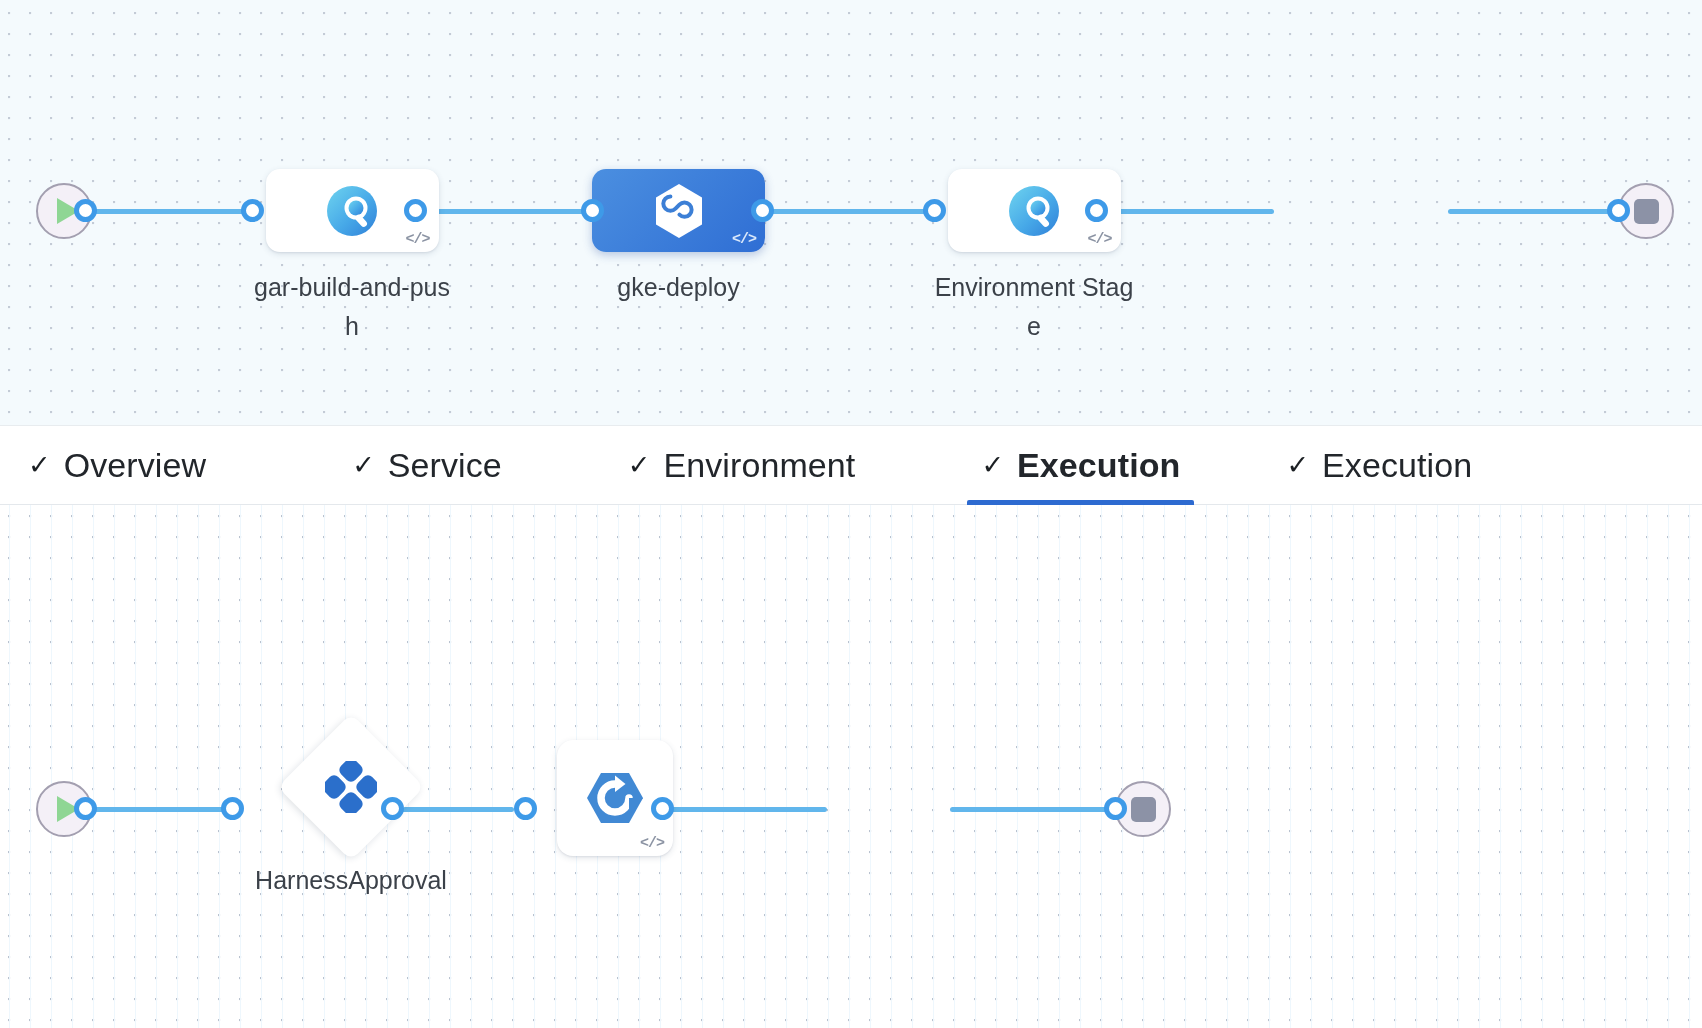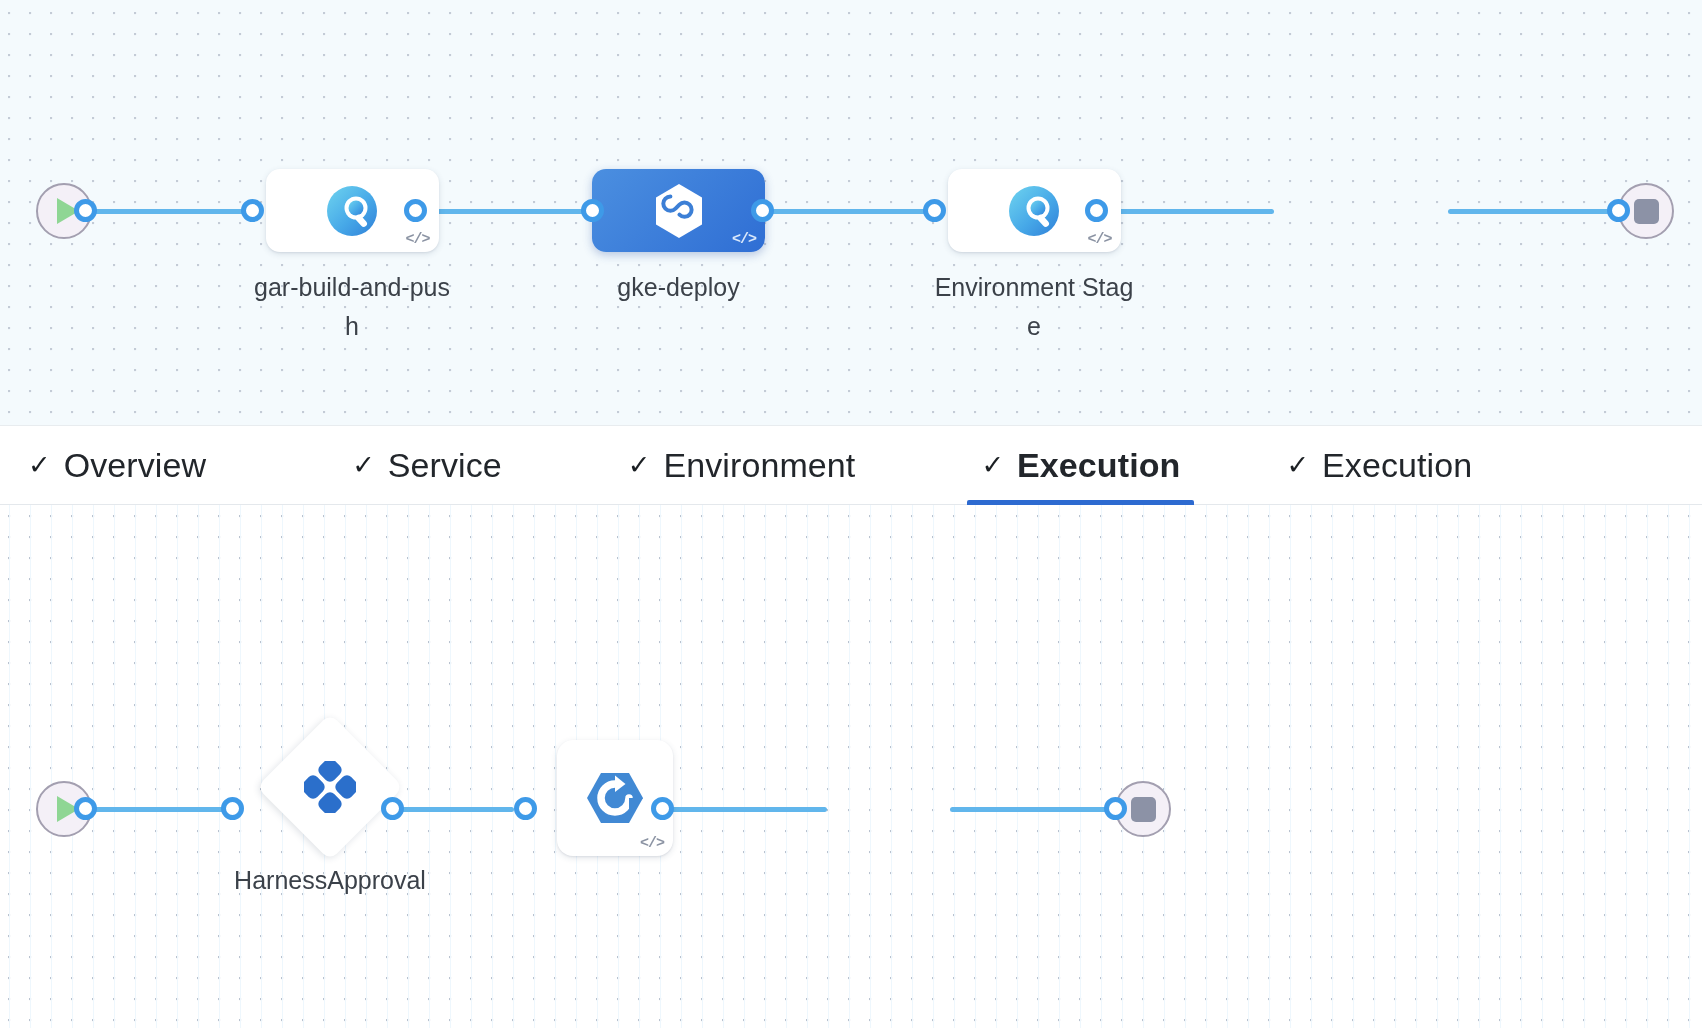--- a/index.html
+++ b/index.html
@@ -297,21 +297,21 @@
     <div class="link" style="left:85px; top:302px; width:145px;"></div>
     <div class="link" style="left:392px; top:302px; width:122px;"></div>
     <div class="link" style="left:662px; top:302px; width:165px;"></div>
     <div class="link" style="left:950px; top:302px; width:165px;"></div>
 
     <div class="terminal" style="left:36px; top:276px;">
       <div class="play-tri"></div>
     </div>
     <div class="port" style="left:74px; top:292px;"></div>
 
-    <div class="node-wrap" style="left:225px; top:230px; width:210px;">
+    <div class="node-wrap" style="left:246px; top:230px; width:210px;">
       <div class="diamond">
         <svg width="52" height="52" viewBox="0 0 52 52">
           <g transform="rotate(45 26 26)">
             <rect x="4" y="4" width="20" height="20" rx="6" fill="#2b6fcb"></rect>
             <rect x="28" y="4" width="20" height="20" rx="6" fill="#2b6fcb"></rect>
             <rect x="4" y="28" width="20" height="20" rx="6" fill="#2b6fcb"></rect>
             <rect x="28" y="28" width="20" height="20" rx="6" fill="#2b6fcb"></rect>
           </g>
         </svg>
       </div>

